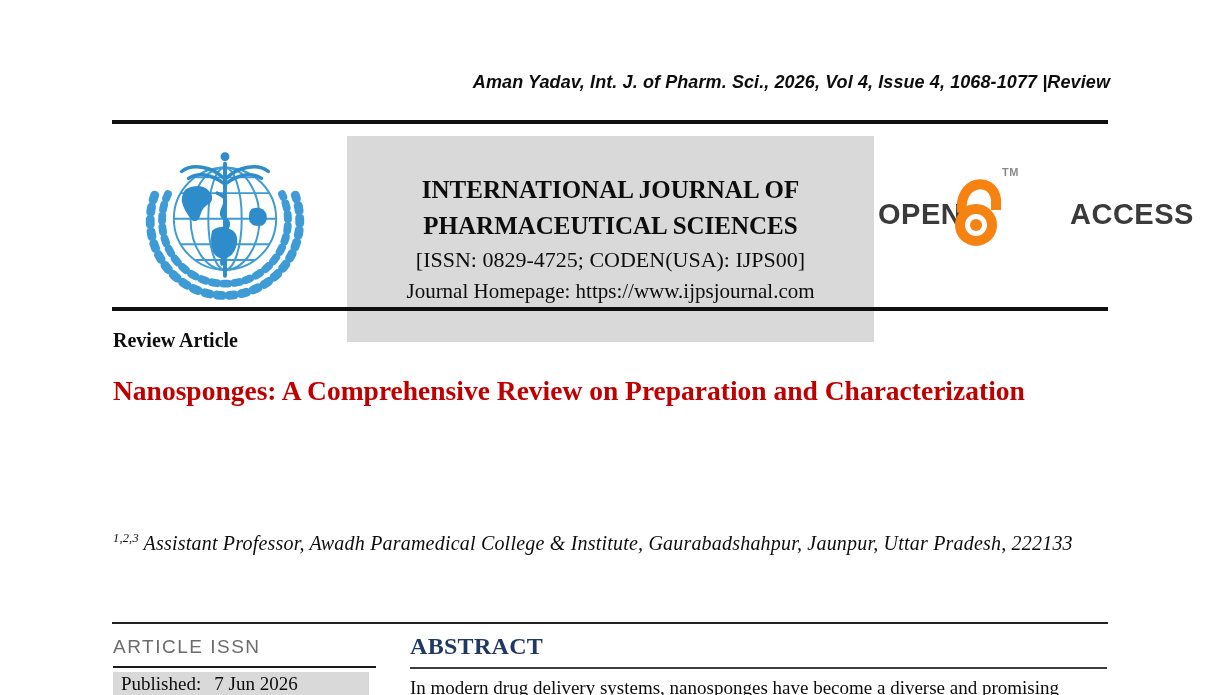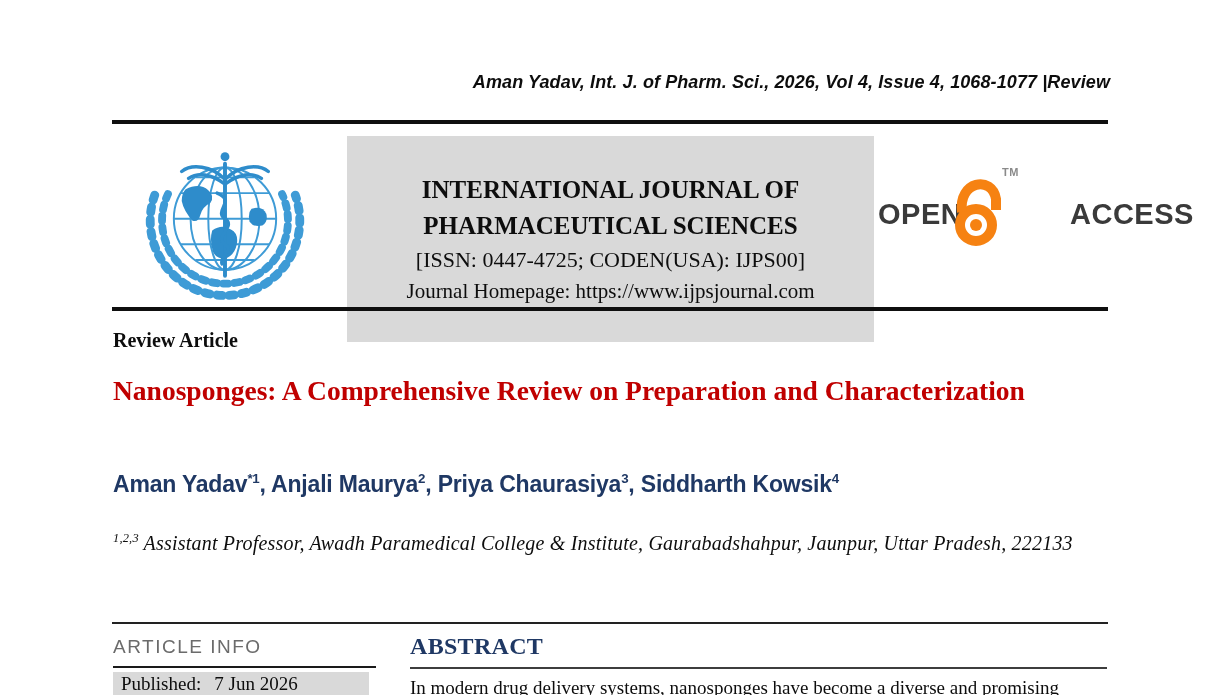--- a/index.html
+++ b/index.html
@@ -119,21 +119,21 @@
     </g>
     <g stroke="#3E9BD6" fill="none" stroke-linecap="round">
       <path d="M 28.6 56 A 76 76 0 1 0 171.4 56" stroke-width="9" stroke-dasharray="5.5 7"></path>
       <path d="M 42 55 A 64 64 0 1 0 158 55" stroke-width="8" stroke-dasharray="5 6.5"></path>
     </g>
   </svg>
 
   <div class="masthead-box">
     <div class="mh-l1">INTERNATIONAL JOURNAL OF</div>
     <div class="mh-l2">PHARMACEUTICAL SCIENCES</div>
-    <div class="mh-l3">[ISSN: 0447-4725; CODEN(USA): IJPS00]</div>
+    <div class="mh-l3">[ISSN: 0829-4725; CODEN(USA): IJPS00]</div>
     <div class="mh-l4"><span>Journal Homepage: </span><span class="url">https://www.ijpsjournal.com</span></div>
   </div>
 
   <div class="oa">
     <span class="oa-word oa-open">OPEN</span>
     <svg class="oa-lock" viewBox="0 0 60 90" xmlns="http://www.w3.org/2000/svg">
       <g stroke="#F68212" fill="none">
         <circle cx="26" cy="60" r="16" stroke-width="10"></circle>
         <path d="M 12 47 C 8 16 42 10 46 34 L 46 45" stroke-width="10" stroke-linecap="butt"></path>
       </g>
@@ -142,32 +142,29 @@
     <span class="oa-tm">TM</span>
     <span class="oa-word oa-access">ACCESS</span>
   </div>
 
   <div class="rule rule-mid"></div>
 
   <div class="review-label">Review Article</div>
 
   <h1 class="article-title">Nanosponges: A Comprehensive Review on Preparation and Characterization</h1>
 
-  <div class="authors-line">
-    <span>Aman Yadav</span><sup>*1</sup><span>, </span><span>Anjali Maurya</span><sup>2</sup><span>, </span><span>Priya Chaurasiya</span><sup>3</sup><span>, </span><span>Siddharth Kowsik</span><sup>4</sup>
-  </div>
 
   <div class="affiliations">
     <div><sup>1,2,3</sup><span> Assistant Professor, Awadh Paramedical College &amp; Institute, Gaurabadshahpur, Jaunpur, Uttar Pradesh, 222133</span></div>
   </div>
 
   <div class="rule rule-sep"></div>
 
   <div class="info-col">
-    <div class="article-info-header">ARTICLE INFO</div>
+    <div class="article-info-header">ARTICLE ISSN</div>
     <div class="info-rule"></div>
     <div class="published-chip">
       <span>Published:</span><span class="date">7 Jun 2026</span>
     </div>
   </div>
 
   <div class="abstract-col">
     <div class="abstract-header">ABSTRACT</div>
     <div class="abstract-rule"></div>
     <div class="abstract-text">In modern drug delivery systems, nanosponges have become a diverse and promising</div>

